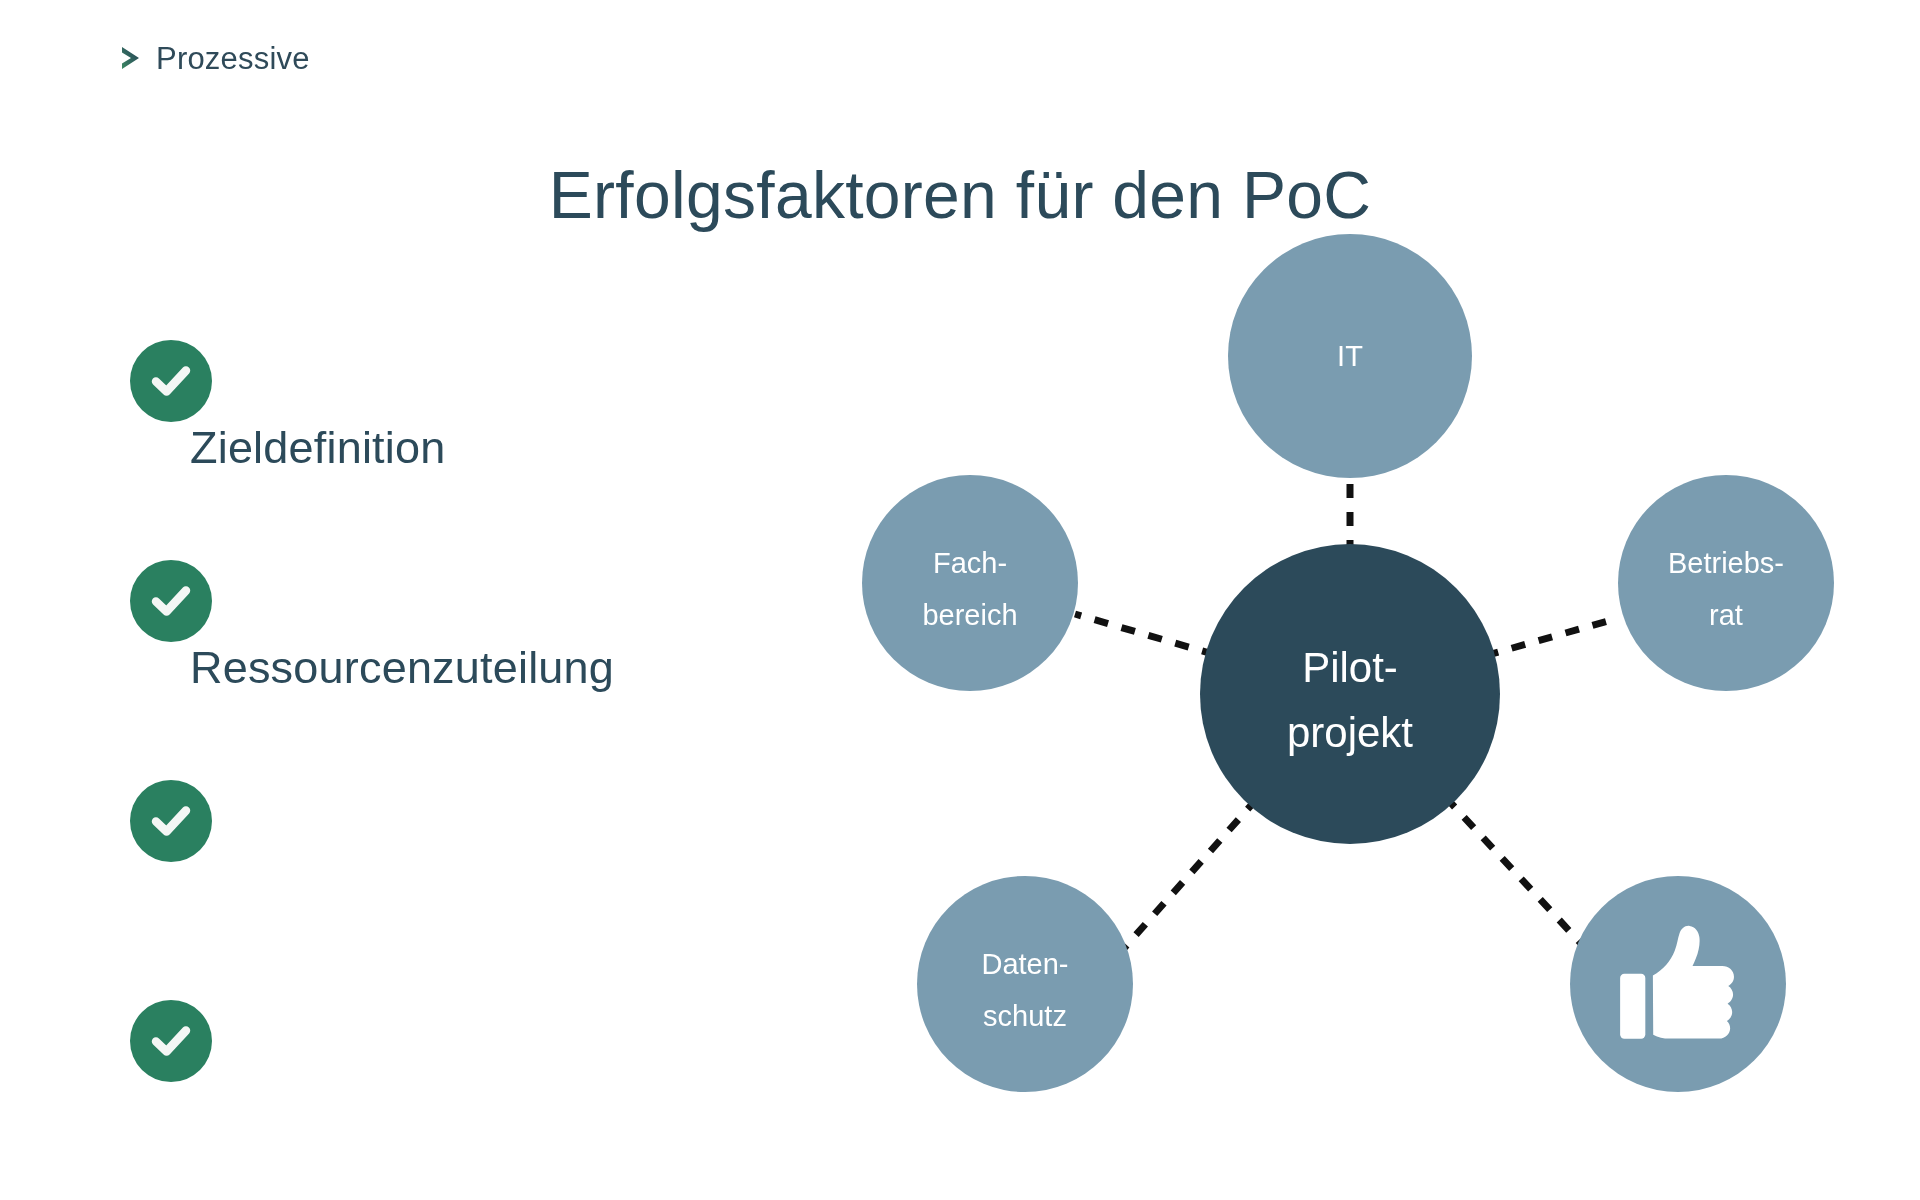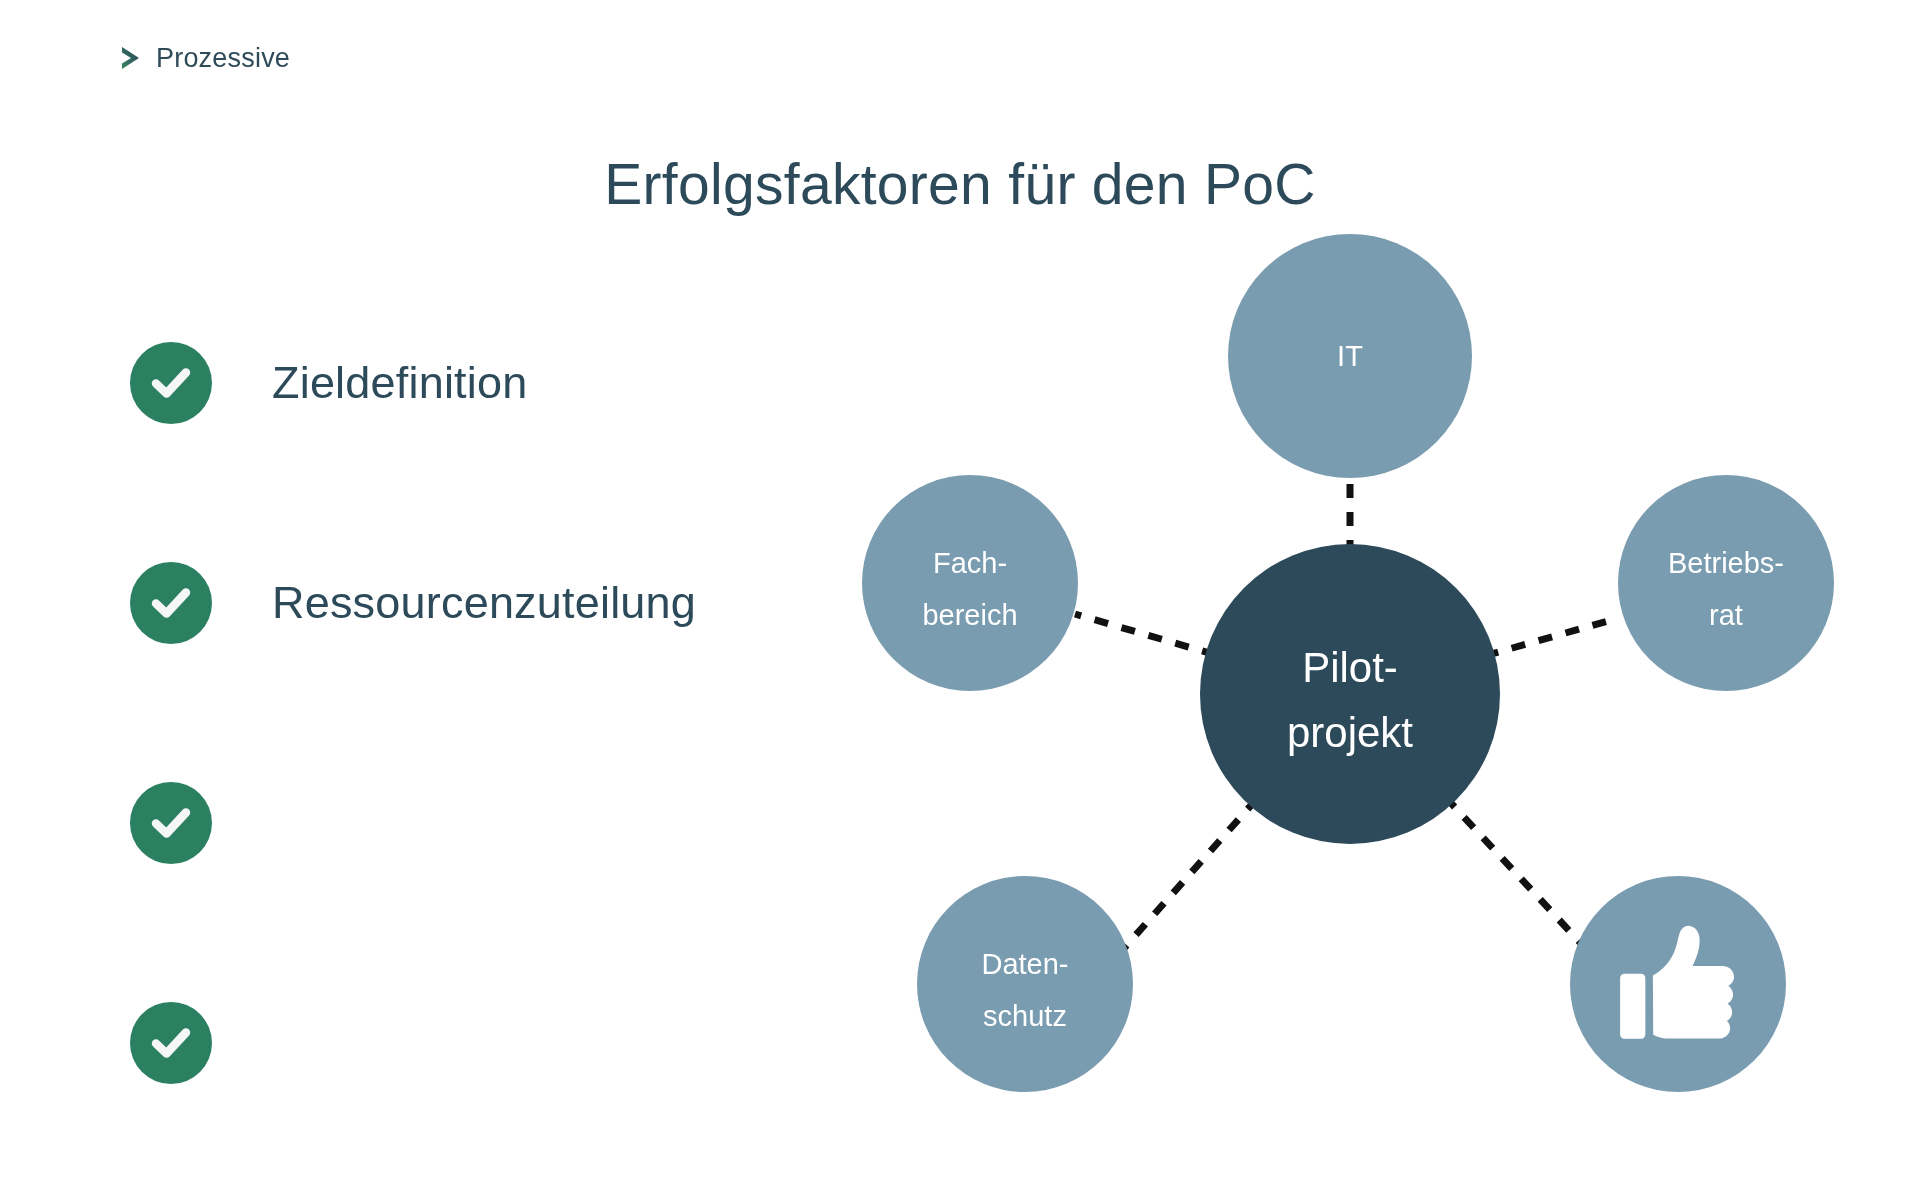--- a/index.html
+++ b/index.html
@@ -23,53 +23,54 @@
     display: flex;
     align-items: center;
     gap: 6px;
   }
   .logo-mark {
     width: 34px;
     height: 34px;
     display: block;
   }
   .logo-text {
-    font-size: 27px;
+    font-size: 31px;
     font-weight: 500;
     color: #2f4a59;
     letter-spacing: 0.2px;
     line-height: 1;
   }
 
   
   .slide-title {
     position: absolute;
     left: 0;
     right: 0;
     top: 113px;
     text-align: center;
-    font-size: 57px;
+    font-size: 66px;
     font-weight: 400;
     color: #2c4a5a;
     letter-spacing: 0.3px;
     white-space: nowrap;
   }
 
   
   .check-list {
     position: absolute;
     left: 130px;
     top: 340px;
     width: 740px;
   }
   .check-item {
     display: flex;
-    align-items: center;
+    align-items: flex-start;
     height: 86px;
     margin-bottom: 134px;
+    flex-direction: column;
   }
   .check-item:last-child { margin-bottom: 0; }
   .check-badge {
     width: 82px;
     height: 82px;
     border-radius: 50%;
     background: #2a8060;
     flex: 0 0 82px;
     display: flex;
     align-items: center;

